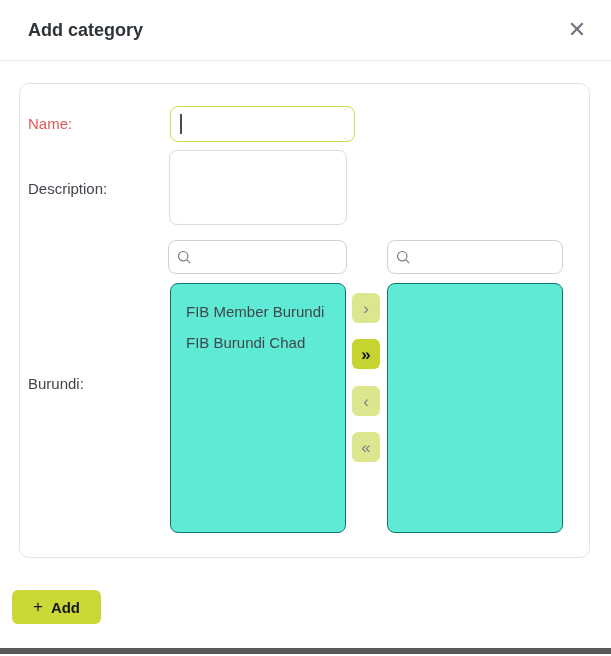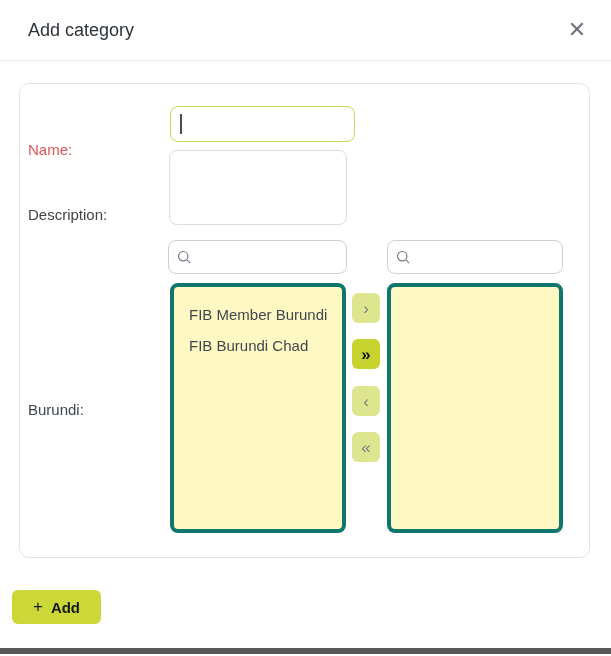--- a/index.html
+++ b/index.html
@@ -1,48 +1,48 @@
 <!DOCTYPE html>
 <html><head>
 <meta charset="utf-8">
 <style>
   html,body{margin:0;padding:0;background:#fff;}
   body{font-family:"Liberation Sans", sans-serif;}
   #screen{position:relative;width:611px;height:656px;background:#ffffff;overflow:hidden;}
 
   
-  .dlg-title{position:absolute;left:28px;top:20px;font-size:18px;font-weight:normal;color:#2d3338;}
+  .dlg-title{position:absolute;left:28px;top:20px;font-size:18px;font-weight:bold;color:#2d3338;}
   .close-btn{position:absolute;right:20px;top:16px;width:28px;height:28px;display:flex;align-items:center;justify-content:center;
     font-size:22px;color:#6f757c;cursor:pointer;font-weight:300;}
   .hdr-divider{position:absolute;left:0;top:60px;width:611px;height:1px;background:#e9e9e9;}
 
   
   .panel{position:absolute;left:19px;top:83px;width:571px;height:475px;border:1px solid #e3e3e3;border-radius:10px;background:#fff;box-sizing:border-box;}
 
-  .field-label{position:absolute;font-size:15px;color:#3f454b;margin-top:26px;}
+  .field-label{position:absolute;font-size:15px;color:#3f454b;}
   .label-name{left:28px;top:115px;color:#e05658;}
   .label-desc{left:28px;top:180px;}
   .label-experts{left:28px;top:375px;}
 
   .name-input{position:absolute;left:170px;top:106px;width:185px;height:36px;box-sizing:border-box;
     border:1.5px solid #cfd94f;border-radius:8px;background:#fff;outline:none;font-size:15px;padding:0 10px;color:#333;}
   .caret{position:absolute;left:180px;top:114px;width:1.5px;height:20px;background:#4a4a4a;}
 
   .desc-area{position:absolute;left:169px;top:150px;width:178px;height:75px;box-sizing:border-box;
     border:1px solid #d9dce0;border-radius:8px;background:#fff;resize:none;outline:none;font-size:15px;padding:6px 8px;color:#333;
     font-family:"Liberation Sans", sans-serif;}
 
   .search-box{position:absolute;top:240px;height:34px;box-sizing:border-box;border:1px solid #ccd1d7;border-radius:8px;background:#fff;
     display:flex;align-items:center;padding:0 8px;gap:6px;}
   .search-left{left:168px;width:179px;}
   .search-right{left:387px;width:176px;}
   .search-box input{border:none;outline:none;flex:1;min-width:0;font-size:14px;color:#333;background:transparent;font-family:"Liberation Sans", sans-serif;}
   .mag-icon{flex:0 0 auto;display:flex;align-items:center;}
 
-  .listbox{position:absolute;top:283px;width:176px;height:250px;box-sizing:border-box;border:4px solid #0f766e;border-radius:8px;background:#fef9c3;
+  .listbox{position:absolute;top:283px;width:176px;height:250px;box-sizing:border-box;border:1px solid #0f766e;border-radius:8px;background:#5eead4;
     padding:12px 0;overflow:hidden;}
   .list-left{left:170px;}
   .list-right{left:387px;}
   .list-item{font-size:15px;color:#40474e;padding:7px 15px;cursor:pointer;white-space:nowrap;}
 
   .xfer-btn{position:absolute;left:352px;width:28px;height:30px;border:none;border-radius:6px;background:#dde68f;
     display:flex;align-items:center;justify-content:center;font-size:17px;color:#7b8086;cursor:pointer;line-height:1;
     font-family:"Liberation Sans", sans-serif;padding:0;}
   .xfer-1{top:293px;}
   .xfer-2{top:339px;background:#c7d32e;color:#141516;font-weight:bold;}

